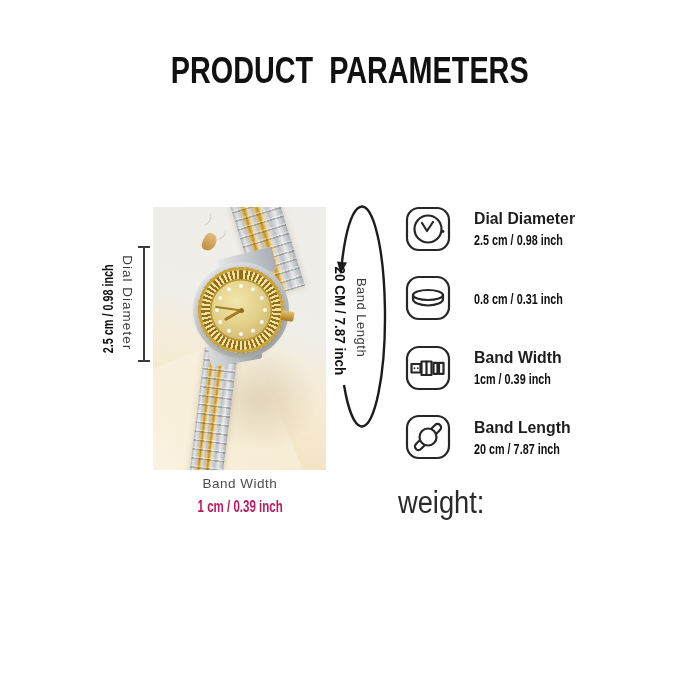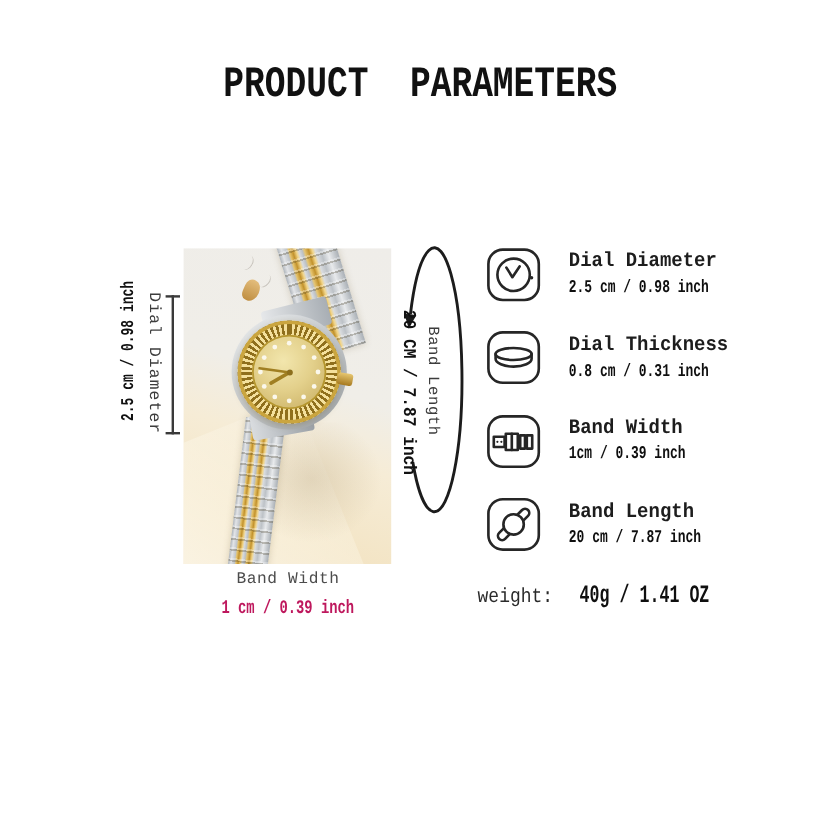--- a/index.html
+++ b/index.html
@@ -1,17 +1,17 @@
 <!DOCTYPE html>
 <html><head>
 <meta charset="utf-8">
 <style>
   html,body{margin:0;padding:0;background:#ffffff;}
   #canvas{position:relative;width:700px;height:700px;background:#ffffff;overflow:hidden;
-          font-family:Liberation Mono, monospace;color:#1b1b1b;}
+          font-family:Liberation Sans, sans-serif;color:#1b1b1b;}
   .abs{position:absolute;}
 
   
   .sq{display:inline-block;white-space:pre;}
   .sq80C{transform:scaleX(0.80);transform-origin:center;}
   .sq72C{transform:scaleX(0.72);transform-origin:center;}
   .sq90C{transform:scaleX(0.90);transform-origin:center;}
   .sq95C{transform:scaleX(0.95);transform-origin:center;}
   .sq72L{transform:scaleX(0.72);transform-origin:left center;}
   .sq66L{transform:scaleX(0.66);transform-origin:left center;}
@@ -96,21 +96,21 @@
   .params{left:404px;top:194px;width:230px;}
   .p-row{display:flex;align-items:center;column-gap:22px;height:69.5px;}
   .p-icon{flex:0 0 48px;}
   .p-icon svg{display:block;stroke:#262626;fill:none;stroke-width:2.2;stroke-linecap:round;stroke-linejoin:round;}
   .p-text{display:flex;flex-direction:column;row-gap:5px;}
   .p-label{font-size:17px;font-weight:800;color:#1d1d1d;line-height:1;}
   .p-value{font-size:15px;font-weight:800;color:#0f0f0f;line-height:1;}
 
   
   .weight{left:398px;top:486px;display:flex;align-items:baseline;column-gap:14px;}
-  .weight-label{font-size:17px;color:#2a2a2a;line-height:1.1;}
+  .weight-label{font-size:31px;color:#2a2a2a;line-height:1.1;}
   .weight-value{font-size:21px;font-weight:800;color:#0f0f0f;}
 
   
   .caption{left:140px;top:476px;width:200px;text-align:center;}
   .cap-label{font-size:13.5px;color:#4c4c4c;letter-spacing:0.5px;}
   .cap-value{margin-top:7px;font-size:16px;font-weight:800;color:#be185d;}
 
   
   .tips{left:0;top:570px;width:700px;text-align:center;font-size:14px;font-weight:700;color:#1b1b1b;}
 </style>
@@ -178,21 +178,20 @@
 
     <div class="p-row">
       <span class="p-icon">
         <svg width="48" height="48" viewBox="0 0 48 48">
           <rect x="3" y="3" width="42" height="42" rx="12"></rect>
           <path d="M9 21 L9 25 A15 6.5 0 0 0 39 25 L39 21"></path>
           <ellipse cx="24" cy="21" rx="15" ry="5"></ellipse>
         </svg>
       </span>
       <span class="p-text">
-        <span class="p-label"><span class="sq sq93L">Dial Thickness</span></span>
         <span class="p-value"><span class="sq sq72L">0.8 cm / 0.31 inch</span></span>
       </span>
     </div>
 
     <div class="p-row">
       <span class="p-icon">
         <svg width="48" height="48" viewBox="0 0 48 48">
           <rect x="3" y="3" width="42" height="42" rx="12"></rect>
           <rect x="7.5" y="20" width="9" height="8.5"></rect>
           <circle cx="10.5" cy="24.2" r="0.9" fill="#262626" stroke="none"></circle>
@@ -222,21 +221,20 @@
       <span class="p-text">
         <span class="p-label"><span class="sq sq93L">Band Length</span></span>
         <span class="p-value"><span class="sq sq72L">20 cm / 7.87 inch</span></span>
       </span>
     </div>
 
   </div>
 
   <div class="abs weight">
     <span class="weight-label"><span class="sq sq88L">weight:</span></span>
-    <span class="weight-value"><span class="sq sq66L">40g / 1.41 OZ</span></span>
   </div>
 
   <div class="abs caption">
     <div class="cap-label">Band Width</div>
     <div class="cap-value"><span class="sq sq72C">1 cm / 0.39 inch</span></div>
   </div>
 
 
 </div>
 

